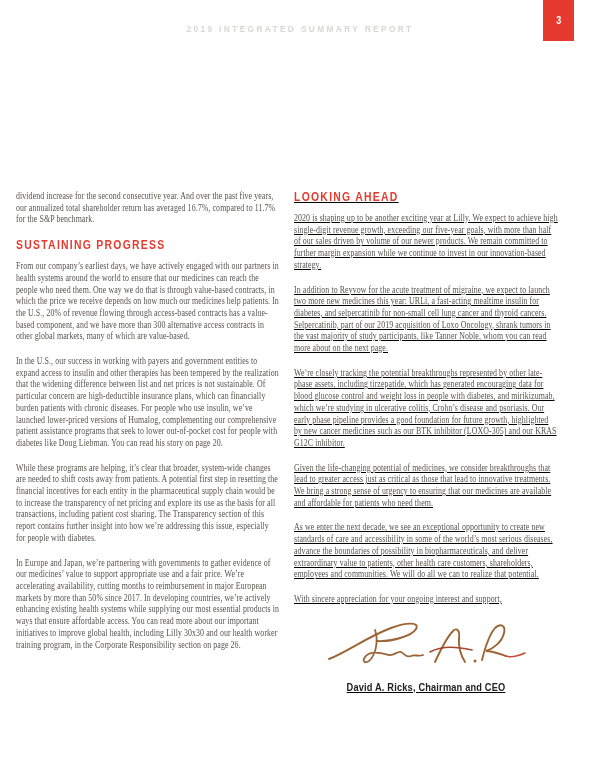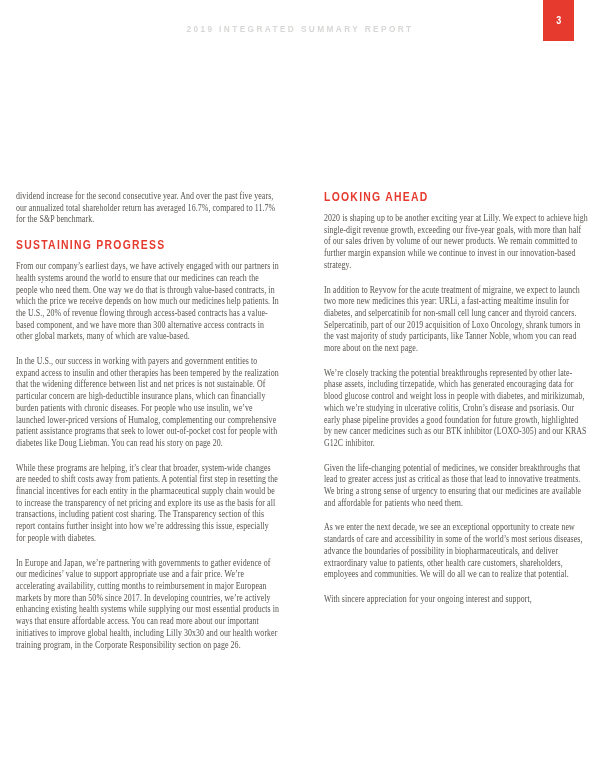--- a/index.html
+++ b/index.html
@@ -16,21 +16,21 @@
   .page-num-box{
     position:absolute;left:543px;top:0;width:31px;height:41px;
     display:flex;align-items:center;justify-content:center;
   }
   .page-num-box .num{
     font-family:"Liberation Sans", sans-serif;font-weight:bold;
     font-size:10px;color:#ffffff;transform:scaleX(0.9);
   }
   .col{position:absolute;top:190px;width:264px;}
   .col-left{left:16px;}
-  .col-right{left:324px;}
+  .col-right{left:294px;text-decoration:underline;}
   .scaled{
     width:330px;transform:scaleX(0.8);transform-origin:top left;
   }
   .scaled p{
     margin:0 0 13px 0;
     font-size:9.9px;line-height:11.7px;color:#57534e;
     letter-spacing:0.1px;
   }
   .section-heading{
     font-family:"Liberation Sans", sans-serif;font-weight:bold;
@@ -70,13 +70,30 @@
 <div class="col col-right">
   <div class="scaled">
     <div class="section-heading" style="margin-top: 0px; color: rgb(230, 58, 46);">LOOKING AHEAD</div>
     <p>2020 is shaping up to be another exciting year at Lilly. We expect to achieve high single-digit revenue growth, exceeding our five-year goals, with more than half of our sales driven by volume of our newer products. We remain committed to further margin expansion while we continue to invest in our innovation-based strategy.</p>
     <p>In addition to Reyvow for the acute treatment of migraine, we expect to launch two more new medicines this year: URLi, a fast-acting mealtime insulin for diabetes, and selpercatinib for non-small cell lung cancer and thyroid cancers. Selpercatinib, part of our 2019 acquisition of Loxo Oncology, shrank tumors in the vast majority of study participants, like Tanner Noble, whom you can read more about on the next page.</p>
     <p>We’re closely tracking the potential breakthroughs represented by other late-phase assets, including tirzepatide, which has generated encouraging data for blood glucose control and weight loss in people with diabetes, and mirikizumab, which we’re studying in ulcerative colitis, Crohn’s disease and psoriasis. Our early phase pipeline provides a good foundation for future growth, highlighted by new cancer medicines such as our BTK inhibitor (LOXO-305) and our KRAS G12C inhibitor.</p>
     <p>Given the life-changing potential of medicines, we consider breakthroughs that lead to greater access just as critical as those that lead to innovative treatments. We bring a strong sense of urgency to ensuring that our medicines are available and affordable for patients who need them.</p>
     <p>As we enter the next decade, we see an exceptional opportunity to create new standards of care and accessibility in some of the world’s most serious diseases, advance the boundaries of possibility in biopharmaceuticals, and deliver extraordinary value to patients, other health care customers, shareholders, employees and communities. We will do all we can to realize that potential.</p>
     <p style="margin-bottom:6px;">With sincere appreciation for your ongoing interest and support,</p>
   </div>
+  <div class="sig-block">
+    <svg class="sig-svg" width="206" height="60" viewBox="0 0 206 60" fill="none">
+
+      <path d="M6,48 C24,41 44,26 68,17 C84,11 97,11 93,18 C89,25 68,31 54,30" stroke="#9a6434" stroke-width="1.9" stroke-linecap="round" fill="none"></path>
+
+      <path d="M52,19 C55,27 54,40 48,48 C44,53 38,52 42,46 C47,39 58,42 66,44 C71,45 74,40 78,41 C82,43 83,47 88,45 C92,43 95,46 100,44" stroke="#9a6434" stroke-width="1.8" stroke-linecap="round" fill="none"></path>
+
+      <path d="M112,51 C118,38 124,26 130,20 C134,16 137,20 136,27 C135,35 138,45 142,51" stroke="#9a6434" stroke-width="1.9" stroke-linecap="round" fill="none"></path>
+      <path d="M107,41 C120,34 135,36 149,39" stroke="#a5462f" stroke-width="1.6" stroke-linecap="round" fill="none"></path>
+      <circle cx="152" cy="50" r="1.5" fill="#9a6434"></circle>
+
+      <path d="M159,49 C162,37 166,24 172,17 C177,12 183,14 181,22 C179,31 170,38 163,40 C170,40 177,43 183,45" stroke="#9a6434" stroke-width="1.9" stroke-linecap="round" fill="none"></path>
+
+      <path d="M183,45 C189,47 195,45 202,42" stroke="#c2502f" stroke-width="1.6" stroke-linecap="round" fill="none"></path>
+    </svg>
+    <div class="sig-name">David A. Ricks, Chairman and CEO</div>
+  </div>
 </div>
 
 </body></html>

